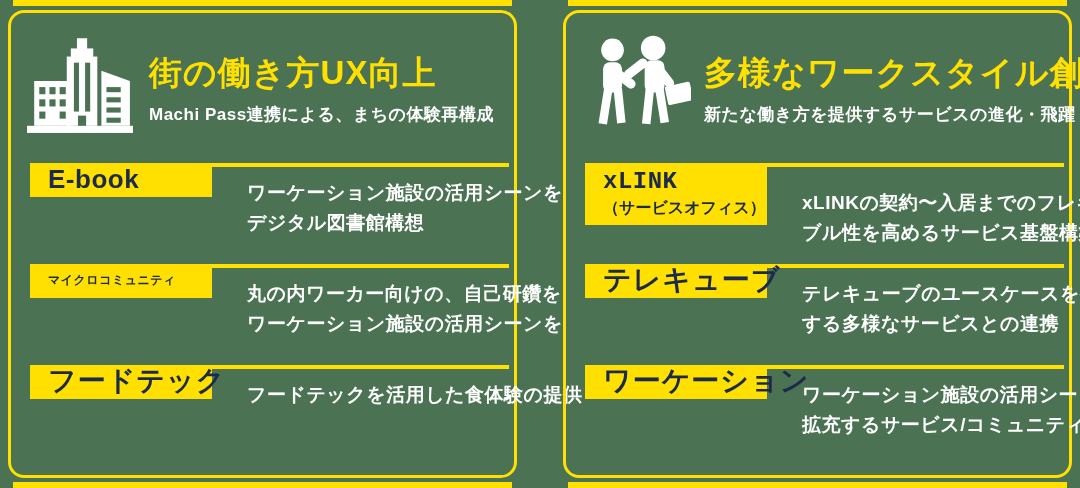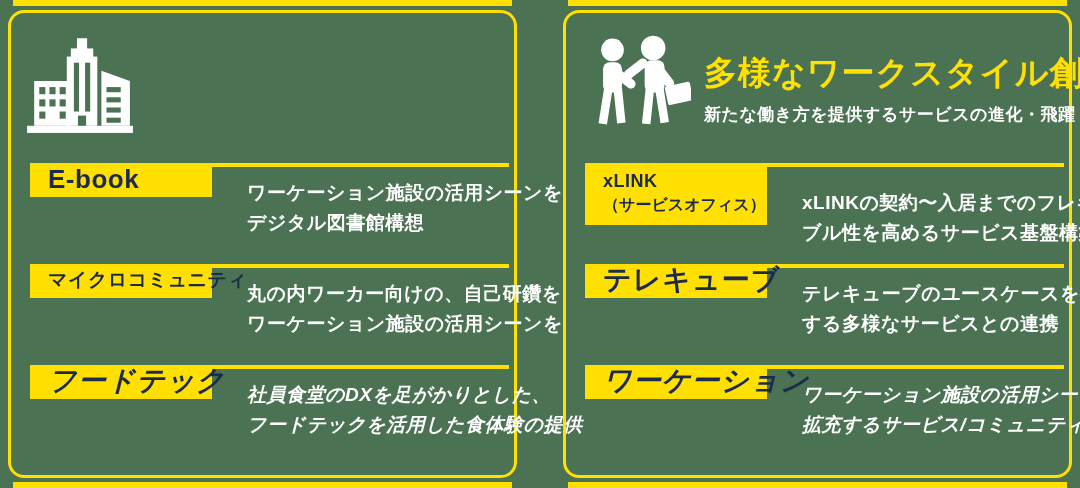--- a/index.html
+++ b/index.html
@@ -34,34 +34,34 @@
   .title {
     color:var(--yellow); font-size:33px; font-weight:800;
     letter-spacing:1px; line-height:1.15; white-space:nowrap;
   }
   .subtitle {
     color:var(--white); font-size:17px; font-weight:700;
     margin-top:11px; letter-spacing:0.5px; white-space:nowrap;
   }
 
   .row { position:absolute; left:22px; right:8px; height:100px; }
-  .r1 { top:163px; } .r2 { top:264px; } .r3 { top:365px;font-style:italic; }
+  .r1 { top:163px; } .r2 { top:264px; } .r3 { top:365px; }
   .row-line { position:absolute; top:0; left:0; right:0; height:4px; background:var(--yellow); }
   .row-label {
     position:absolute; top:0; left:0; width:182px; height:34px;
     background:var(--yellow); color:var(--navy); font-weight:800;
     display:flex; flex-direction:column; justify-content:center;
     padding:2px 0 4px 18px; box-sizing:border-box;
   }
   .row-label .l1 { font-size:28px; letter-spacing:1px; white-space:nowrap; }
   .row-label .l2 { font-size:16px; margin-top:3px; white-space:nowrap; }
   .label-ebook .l1 { font-size:26px; letter-spacing:0.5px; }
-  .label-micro .l1 { font-size:19px; letter-spacing:0.5px; }
+  .label-micro .l1 { font-size:12px; letter-spacing:0.5px; }
   .label-xlink { height:62px; }
-  .label-xlink .l1 { font-size:18px; letter-spacing:0.5px; }
+  .label-xlink .l1 { font-size:24px; letter-spacing:0.5px;font-family:Liberation Mono, monospace; }
   .row-desc {
     position:absolute; left:217px; top:15px;
     color:var(--white); font-size:19px; font-weight:700;
     line-height:30px; letter-spacing:0.5px; white-space:nowrap;
   }
   .row-xlink .row-desc { top:25px; }
 </style>
 </head>
 <body>
 
@@ -87,20 +87,24 @@
     <rect x="49" y="34" width="5" height="48" fill="#4A7253"></rect>
     <rect x="60" y="34" width="5" height="48" fill="#4A7253"></rect>
     <rect x="53" y="86" width="8" height="10" fill="#4A7253"></rect>
     <polygon points="76,42 104,52 104,96 76,96" fill="#FFFFFF"></polygon>
     <rect x="81" y="58" width="14" height="5" fill="#4A7253"></rect>
     <rect x="81" y="68" width="14" height="5" fill="#4A7253"></rect>
     <rect x="81" y="78" width="14" height="5" fill="#4A7253"></rect>
     <rect x="81" y="88" width="14" height="5" fill="#4A7253"></rect>
   </svg>
 
+  <div class="titles">
+    <div class="title">街の働き方UX向上</div>
+    <div class="subtitle">Machi Pass連携による、まちの体験再構成</div>
+  </div>
 
   <div class="row r1">
     <div class="row-line"></div>
     <div class="row-label label-ebook">
       <span class="l1">E-book</span>
     </div>
     <div class="row-desc">
       <div>ワーケーション施設の活用シーンを</div>
       <div>デジタル図書館構想</div>
     </div>
@@ -116,21 +120,20 @@
       <div>ワーケーション施設の活用シーンを</div>
     </div>
   </div>
 
   <div class="row r3">
     <div class="row-line"></div>
     <div class="row-label">
       <span class="l1">フードテック</span>
     </div>
     <div class="row-desc">
-      <div>社員食堂のDXを足がかりとした、</div>
       <div>フードテックを活用した食体験の提供</div>
     </div>
   </div>
 </div>
 
 <div class="card" id="card-right">
   <div class="topbar"></div>
   <div class="bottombar"></div>
   <div class="frame"></div>
 

